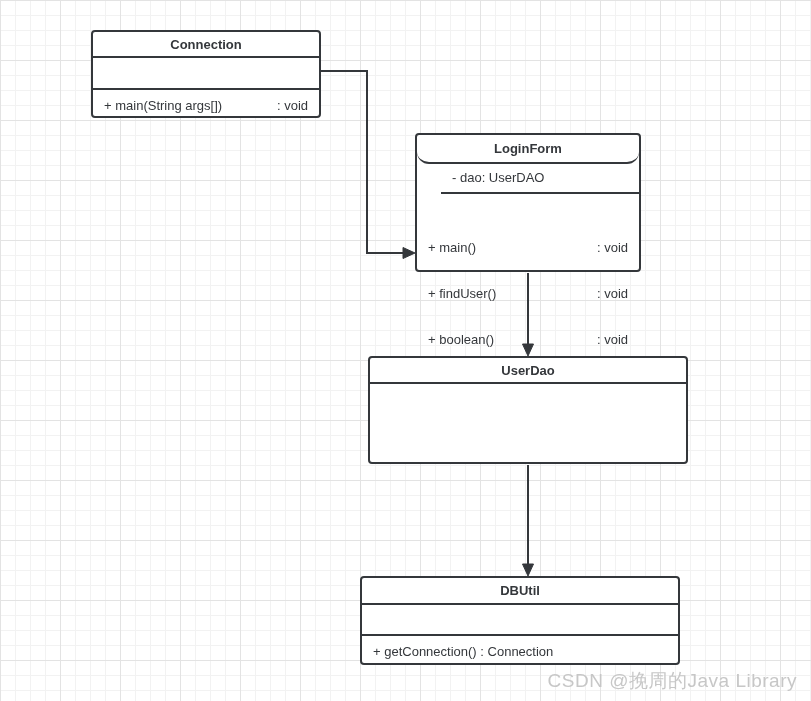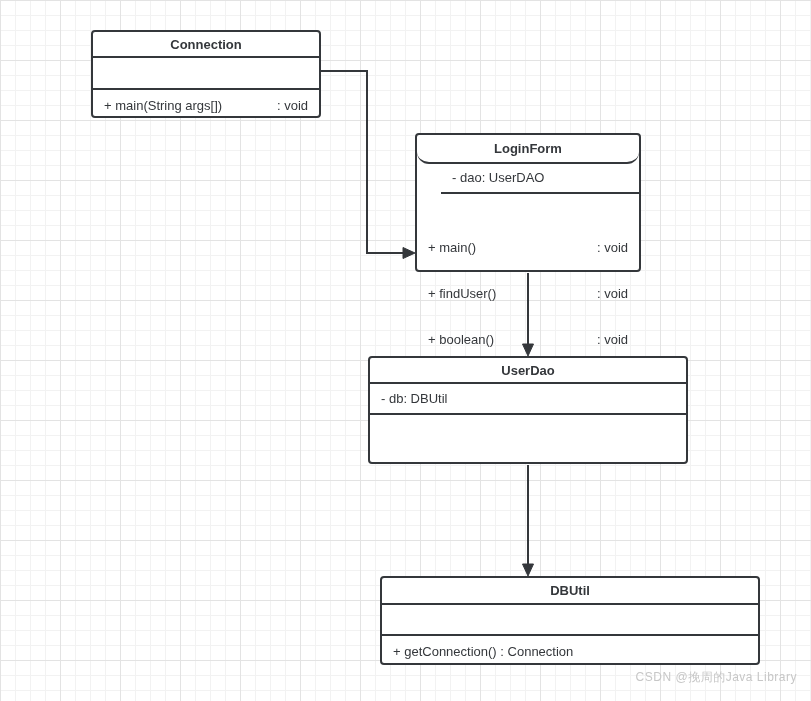--- a/index.html
+++ b/index.html
@@ -83,22 +83,22 @@
     stroke: #34373b;
     stroke-width: 2px;
   }
   #connectors polygon {
     fill: #34373b;
     stroke: #34373b;
   }
   #watermark {
     position: absolute;
     right: 14px;
-    bottom: 15px;
-    font-size: 12px;
+    bottom: 7px;
+    font-size: 19px;
     color: #c7c7c7;
     letter-spacing: 0.5px;
   }
 </style>
 </head>
 <body>
 
 <div id="canvas">
 
   <svg id="connectors" viewBox="0 0 811 701" xmlns="http://www.w3.org/2000/svg">
@@ -143,28 +143,25 @@
       </div>
       <div class="method-row">
         <span>+ boolean()</span>
         <span>: void</span>
       </div>
     </div>
   </div>
 
   <div class="uml-class" style="left:368px; top:356px; width:320px; height:108px;">
     <div class="uml-title" style="height:24px;">UserDao</div>
-    <div class="uml-attrs" style="height:29px;">
-      <div class="attr-row">- db: DBUtil</div>
-    </div>
     <div class="uml-methods" style="padding-top:6px;">
     </div>
   </div>
 
-  <div class="uml-class" style="left:380px; top:576px; width:380px; height:89px;">
+  <div class="uml-class" style="left:360px; top:576px; width:320px; height:89px;">
     <div class="uml-title" style="height:25px;">DBUtil</div>
     <div class="uml-attrs" style="height:29px;"></div>
     <div class="uml-methods centered">
       <div class="method-row">
         <span>+ getConnection() : Connection</span>
         <span></span>
       </div>
     </div>
   </div>
 

